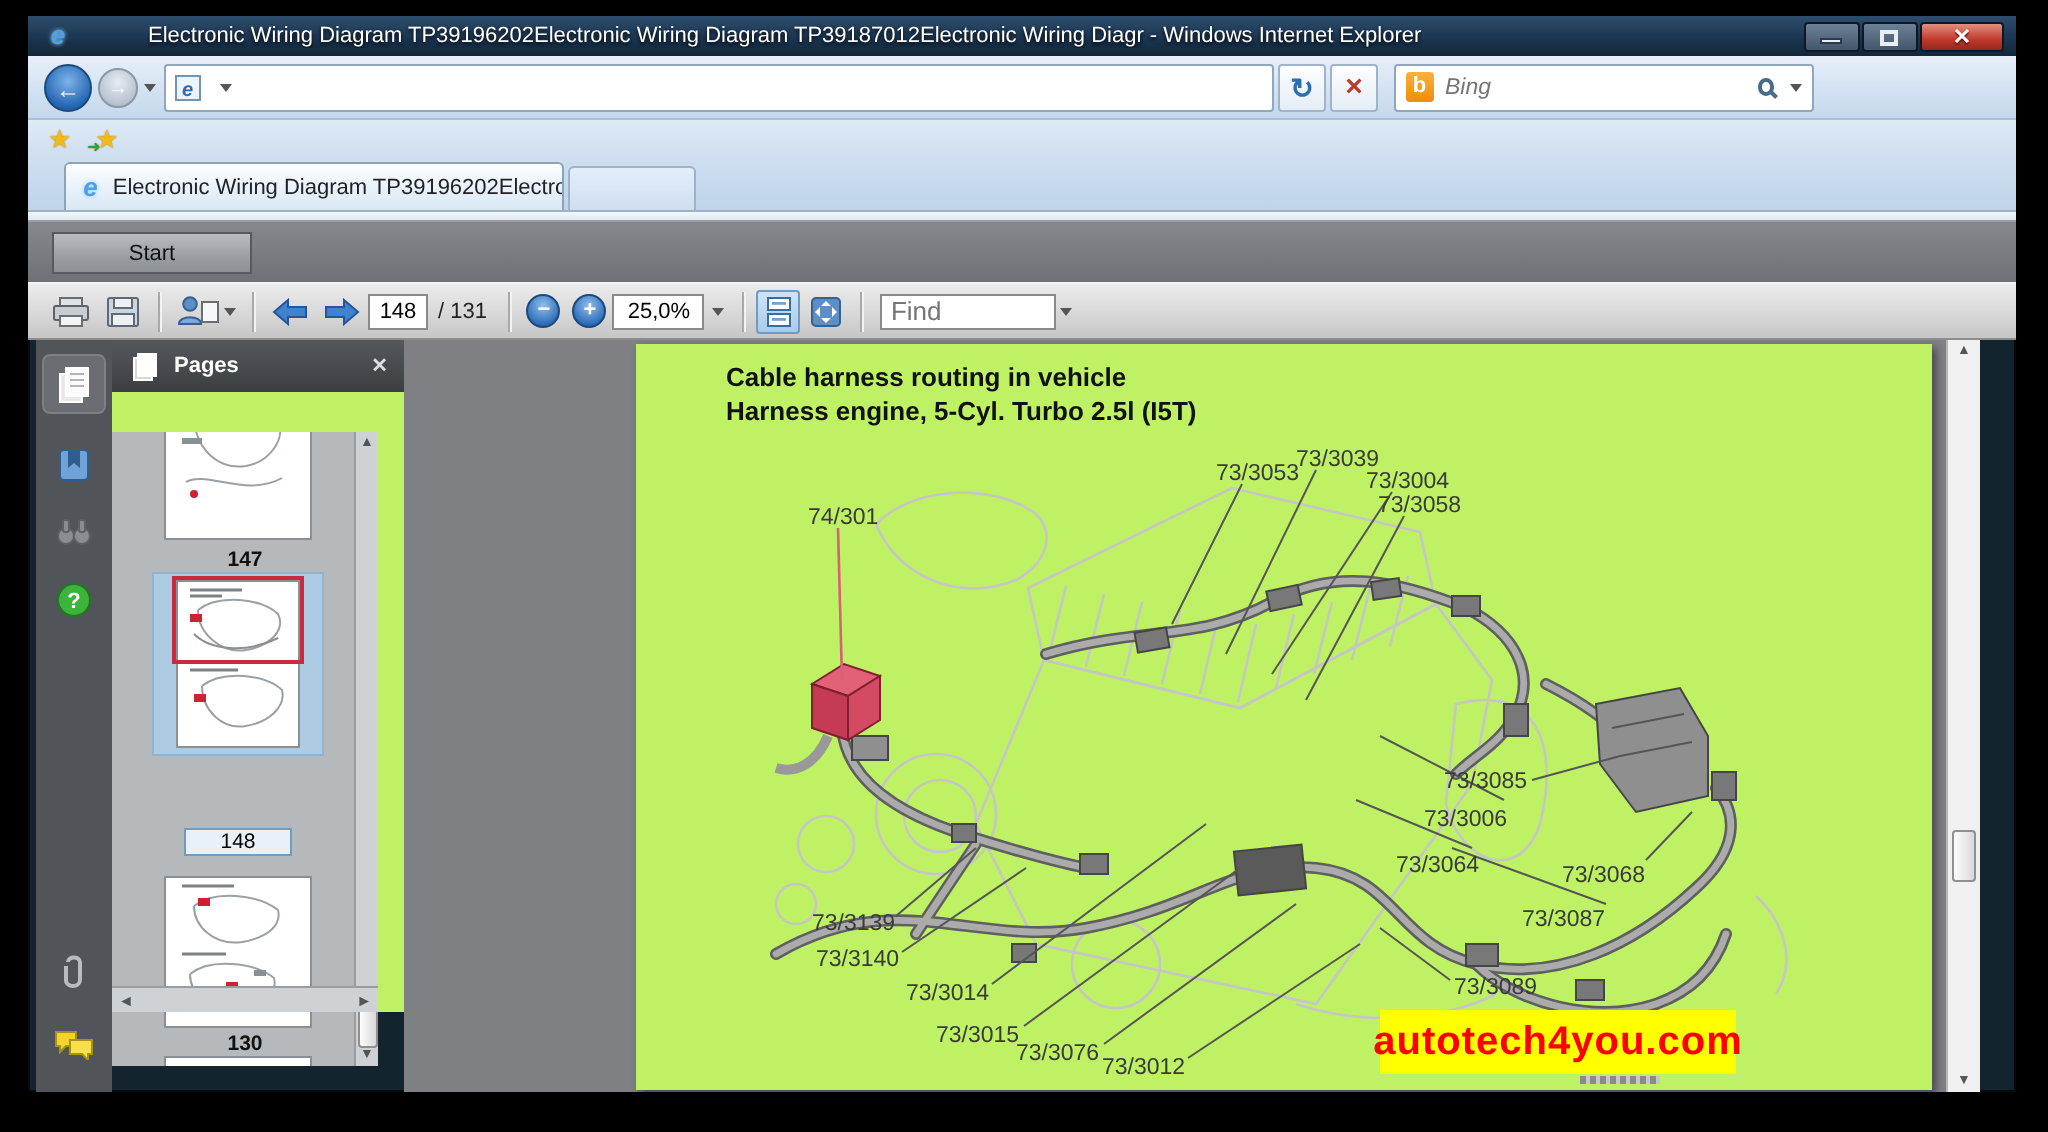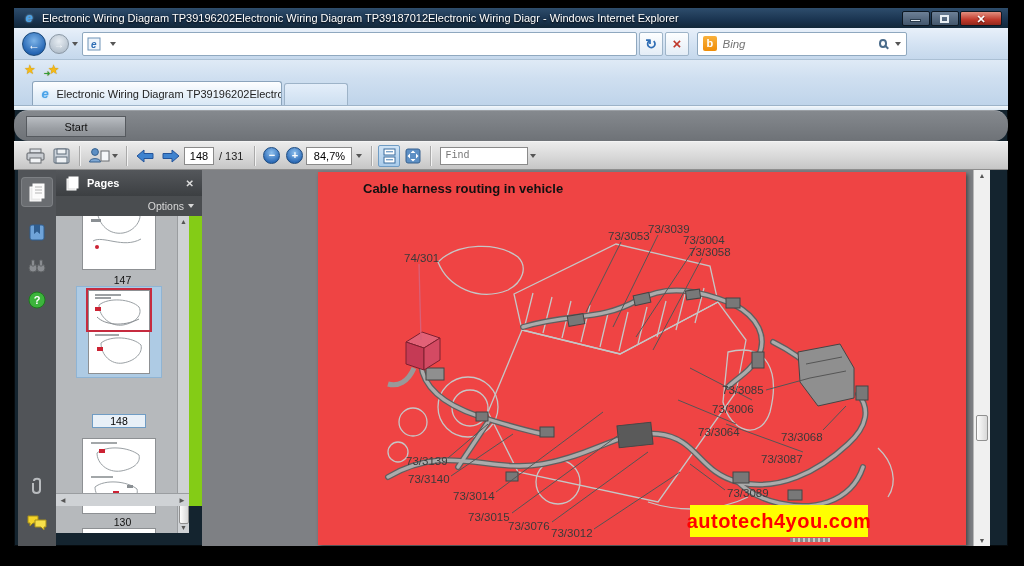--- a/index.html
+++ b/index.html
@@ -11,21 +11,21 @@
   
   #win-frame { left:14px; top:8px; width:994px; height:538px;
                background:#14242f; border:1px solid #060a0d; }
   #titlebar { left:14px; top:8px; width:994px; height:20px;
               background:linear-gradient(#2e4d6c,#1a3450 60%,#122738);
               display:flex; align-items:center; color:#fff; font-size:11px; }
   .ie-logo { display:inline-block; width:14px; height:14px; margin:0 6px 0 8px;
              color:#4aa3e8; font-weight:bold; font-style:italic; font-size:13px;
              line-height:14px; text-align:center;
              text-shadow:0 0 2px #9ed2f7; }
-  #title-text { white-space:nowrap; overflow:hidden; text-shadow:0 1px 2px #000; }
+  #title-text { white-space:nowrap; overflow:hidden; text-shadow:0 1px 2px #000;margin-left:32px; }
   .win-btns { margin-left:auto; display:flex; gap:1px; padding-right:6px; }
   .win-btn { width:28px; height:15px; border:1px solid #0d1822; border-radius:2px;
              background:linear-gradient(#6d8096,#42566c); position:relative; }
   .win-btn.close { width:42px; background:linear-gradient(#e28f7f,#c0392b 60%,#92281d); }
   .win-btn .dash { position:absolute; left:7px; bottom:3px; width:11px; height:3px; background:#e8eef3; border:1px solid #2a3b4c; }
   .win-btn .sq { position:absolute; left:8px; top:3px; width:9px; height:8px; border:2px solid #e8eef3; }
   .win-btn .x  { position:absolute; left:0; top:0; width:100%; height:100%; color:#fff; font-size:11px; font-weight:bold; text-align:center; line-height:14px; text-shadow:0 1px 1px #5a120b; }
 
   
   #addrbar { left:14px; top:28px; width:994px; height:32px;
@@ -69,21 +69,21 @@
                 display:flex; align-items:center; font-size:11px; color:#222; }
   #tab-active .ie-logo { margin:0 5px 0 6px; }
   #tab-label { white-space:nowrap; overflow:hidden; }
   #tab-stub { position:absolute; left:270px; bottom:0; width:64px; height:22px;
               background:linear-gradient(#e4eefa,#cddff0); border:1px solid #9db3c8; border-bottom:0; border-radius:3px 3px 0 0; }
   #tabstrip-base { left:14px; top:105px; width:994px; height:5px; background:linear-gradient(#f4f8fc,#dcE9f4); border-top:1px solid #9db3c8;}
 
   
   #apptoolbar { left:14px; top:110px; width:994px; height:31px;
                 background:linear-gradient(#85898e,#6e7277); border-top:1px solid #9b9fa4;
-                display:flex; align-items:center;border-radius:14px; }
+                display:flex; align-items:center; }
   #start-btn { width:100px; height:21px; margin-left:12px;
                background:linear-gradient(#b9bdc2,#9a9ea3 60%,#8d9196); border:1px solid #565a5f;
                font-size:11px; color:#111; text-align:center; line-height:20px; }
   #section-select { width:312px; height:21px; margin-left:8px; background:#fff; border:1px solid #5a5e63;
                     display:flex; align-items:center; font-size:11.5px; color:#111; position:relative; }
   #section-pages { margin-left:8px; width:48px; }
   #section-name { }
   #section-select .caret { position:absolute; right:6px; }
 
   
@@ -97,54 +97,54 @@
   .pg-total { font-size:11px; color:#222; margin:0 6px 0 5px; }
   .zoom-circle { width:17px; height:17px; border-radius:50%; margin:0 3px; position:relative;
                  background:radial-gradient(circle at 50% 32%,#8ec0ee,#2f6db8 72%,#235a9c); border:1px solid #1c4a7f; }
   .zoom-circle span { position:absolute; width:100%; text-align:center; color:#fff; font-weight:bold; font-size:11px; line-height:15px; }
   #zoom-box { width:46px; height:18px; border:1px solid #8a8a8a; background:#fff; font-size:11px; display:flex; align-items:center; justify-content:center; }
   #zoom-dd { margin:0 4px; }
   .view-btn { width:22px; height:22px; border:1px solid transparent; border-radius:2px; margin:0 1px;
               display:flex; align-items:center; justify-content:center; }
   .view-btn.active { background:linear-gradient(#cfe3f5,#a9cbea); border-color:#6f9cc4; }
   #find-box { width:88px; height:18px; border:1px solid #8a8a8a; background:#fff; display:flex; align-items:center; margin-left:4px; }
-  #find-input { border:0; outline:0; width:70px; font-size:10px; color:#888; padding-left:4px; background:transparent; font-family:Liberation Mono, monospace;}
+  #find-input { border:0; outline:0; width:70px; font-size:13px; color:#888; padding-left:4px; background:transparent; font-family:Liberation Sans, sans-serif;}
   #find-dd { margin-left:2px; }
 
   
   #iconstrip { left:18px; top:170px; width:38px; height:376px; background:#515458; }
   .strip-ico { position:absolute; left:4px; width:30px; height:28px; display:flex; align-items:center; justify-content:center; border-radius:3px; }
   .strip-ico.active { background:#6a6d71; box-shadow:0 0 0 1px #7d8084; }
 
   
-  #pagespanel { left:56px; top:170px; width:146px; height:336px; background:#84cc16; }
+  #pagespanel { left:56px; top:170px; width:146px; height:336px; background:#bef264; }
   #panel-head { position:absolute; left:0; top:0; width:146px; height:26px;
                 background:linear-gradient(#54575b,#3c3f42); color:#fff; font-size:11px; font-weight:bold;
                 display:flex; align-items:center; }
   #panel-head .doc-glyph { margin:0 8px 0 10px; }
   #panel-close { margin-left:auto; margin-right:8px; color:#ddd; font-size:10px; font-weight:bold; }
   #panel-options { position:absolute; left:0; top:26px; width:146px; height:20px; background:#4a4d50;
                    color:#d8d8d8; font-size:10.5px; display:flex; align-items:center; justify-content:flex-end; }
   #panel-options .caret { border-top-color:#d8d8d8; margin:0 8px 0 4px; }
   #thumb-area { position:absolute; left:0; top:46px; width:133px; height:317px; overflow:hidden; background:#b6b9bc; }
   .thumb { position:absolute; left:26px; width:74px; background:#fff; border:1px solid #8d9093; }
-  .thumb-label { position:absolute; width:100%; text-align:center; font-size:10.5px; color:#111; }
+  .thumb-label { position:absolute; width:100%; text-align:center; font-size:10.5px; color:#111;font-weight:bold; }
   #sel-pad { position:absolute; left:20px; top:70px; width:86px; height:92px; background:#aecbe4; border:1px solid #8fb4d4; }
   #red-view-rect { position:absolute; border:2px solid #d02020; }
   #page-num-box { position:absolute; left:36px; top:198px; width:54px; height:14px; background:#e8f0f8;
                   border:1px solid #6f9cc4; font-size:10.5px; text-align:center; line-height:13px; }
   .vscroll { position:absolute; background:#cfd2d5; border-left:1px solid #9a9da0; }
   .vscroll .arrow { position:absolute; left:0; width:100%; text-align:center; font-size:7px; color:#555; }
   .vthumb { position:absolute; left:1px; width:10px; background:linear-gradient(90deg,#fdfdfd,#d8d8d8); border:1px solid #909090; border-radius:2px; }
   #panel-hscroll { position:absolute; left:0; bottom:0; width:133px; height:13px; background:#cfd2d5; border-top:1px solid #9a9da0; }
   .h-arrow { position:absolute; top:2px; font-size:8px; color:#555; }
 
   
   #docarea { left:202px; top:170px; width:788px; height:376px; background:#7e8084; overflow:hidden; }
-  #page { position:absolute; left:116px; top:2px; width:648px; height:373px; background:#ef4444;
+  #page { position:absolute; left:116px; top:2px; width:648px; height:373px; background:#bef264;
           box-shadow:2px 2px 4px rgba(0,0,0,.45); }
   #doc-headings { position:absolute; left:45px; top:8px; font-size:13px; font-weight:bold; color:#111; line-height:17px; }
   #diagram-svg { position:absolute; left:0; top:40px; }
   #watermark { position:absolute; left:372px; top:333px; width:178px; height:32px;
                display:flex; align-items:center; justify-content:center;
                font-weight:bold; font-size:20px; letter-spacing:.5px; }
   #page-footer-smudge { position:absolute; left:472px; top:366px; width:40px; height:4px;
         background:repeating-linear-gradient(90deg,#8a8a8a 0 3px,#c8c8c8 3px 5px); }
   #doc-vscroll { position:absolute; right:0; top:0; width:17px; height:376px; background:#f0f0f0; border-left:1px solid #b8b8b8; }
 
@@ -259,21 +259,21 @@
     </span>
     <input class="pg-input" readonly="" value="148" style="">
     <span class="pg-total">/ 131</span>
     <span class="tool-sep"></span>
     <span class="zoom-circle">
         <span>−</span>
       </span>
     <span class="zoom-circle">
         <span>+</span>
       </span>
-    <span id="zoom-box">84,7%</span>
+    <span id="zoom-box">25,0%</span>
     <span class="caret" id="zoom-dd"></span>
     <span class="tool-sep"></span>
     <span class="view-btn active">
       <svg width="15" height="16" viewBox="0 0 15 16">
           <rect x="2" y="1" width="11" height="6" fill="#fff" stroke="#3a6c9e"></rect>
           <rect x="2" y="9" width="11" height="6" fill="#fff" stroke="#3a6c9e"></rect>
           <rect x="4" y="3" width="7" height="1.4" fill="#7aa2c8"></rect>
           <rect x="4" y="11" width="7" height="1.4" fill="#7aa2c8"></rect>
         </svg>
     </span>
@@ -332,24 +332,20 @@
   </div>
 
   <div class="abs" id="pagespanel">
     <div id="panel-head">
       <svg class="doc-glyph" width="13" height="15" viewBox="0 0 13 15">
           <rect x="1" y="3" width="9" height="11" fill="#d8d8d8" stroke="#fff"></rect>
           <rect x="3" y="1" width="9" height="11" fill="#fff" stroke="#fff"></rect>
         </svg>
       <span>Pages</span>
       <span id="panel-close">✕</span>
-    </div>
-    <div id="panel-options">
-      <span>Options</span>
-      <span class="caret"></span>
     </div>
 
     <div id="thumb-area">
 
       <div class="thumb" style="top:-28px;height:82px;">
         <svg width="72" height="80" viewBox="0 0 72 80">
           <path d="M14,22 C24,12 46,12 56,22 C60,30 52,42 40,44 C26,46 16,36 14,22" fill="none" stroke="#9aa0a4"></path>
           <path d="M10,52 C20,46 40,60 58,50" fill="none" stroke="#9aa0a4"></path>
           <rect x="8" y="30" width="10" height="3" fill="#8a8f93"></rect>
             <rect x="44" y="18" width="8" height="3" fill="#8a8f93"></rect>
@@ -405,20 +401,21 @@
     <div id="panel-hscroll">
       <span class="h-arrow" style="left:3px">◄</span>
       <span class="h-arrow" style="right:3px">►</span>
     </div>
   </div>
 
   <div class="abs" id="docarea">
     <div id="page">
       <div id="doc-headings">
         <div>Cable harness routing in vehicle</div>
+        <div>Harness engine, 5-Cyl. Turbo 2.5l (I5T)</div>
       </div>
 
       <svg id="diagram-svg" width="648" height="333" viewBox="0 0 648 333">
 
         <g stroke="#c6c6c6" fill="none" stroke-width="1.3">
           <path d="M196,82 L298,32 L392,54 L400,90 L302,142 L204,118 Z"></path>
           <path d="M206,117 L215,81 M225,121 L234,85 M244,126 L253,89 M263,130 L272,93 M282,135 L291,97 M301,139 L310,100 M320,132 L329,95 M339,125 L348,89 M358,118 L367,82 M377,111 L386,76"></path>
           <path d="M204,118 L302,142 L400,90 L428,128 L418,180 L340,290 L200,260 L170,200 Z"></path>
           <path d="M120,50 C140,30 180,30 200,45 C210,55 205,70 190,78 C160,90 130,75 120,50 Z"></path>
           <circle cx="150" cy="195" r="30"></circle>

